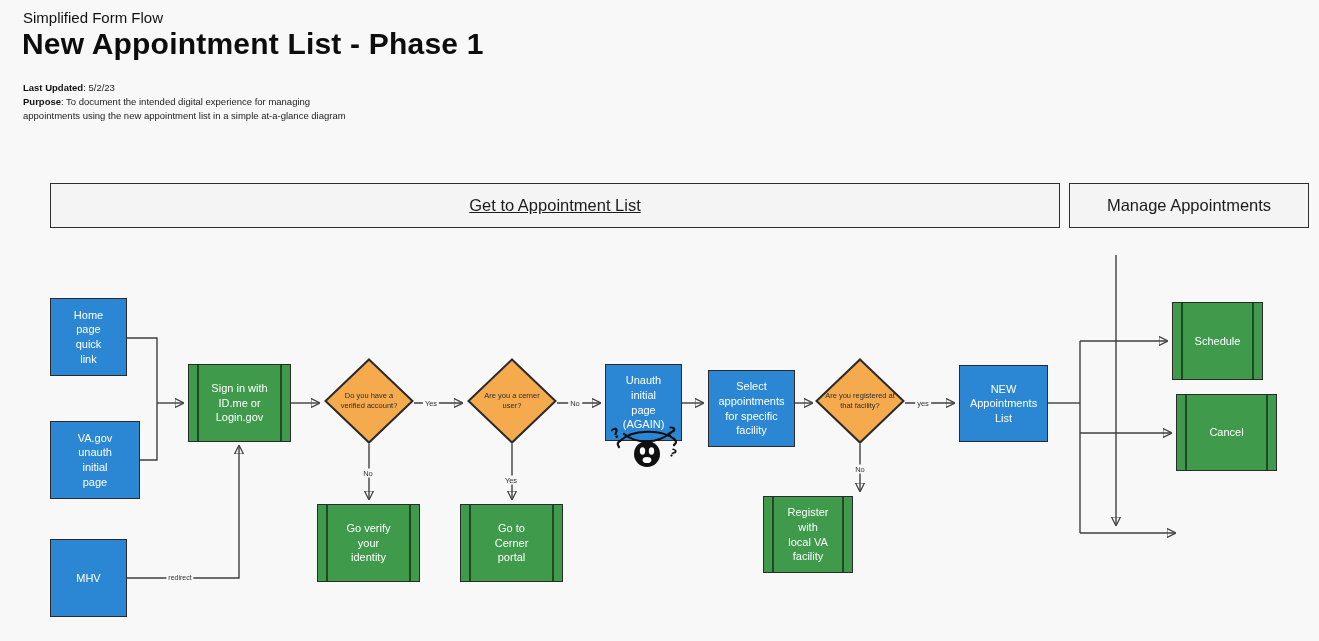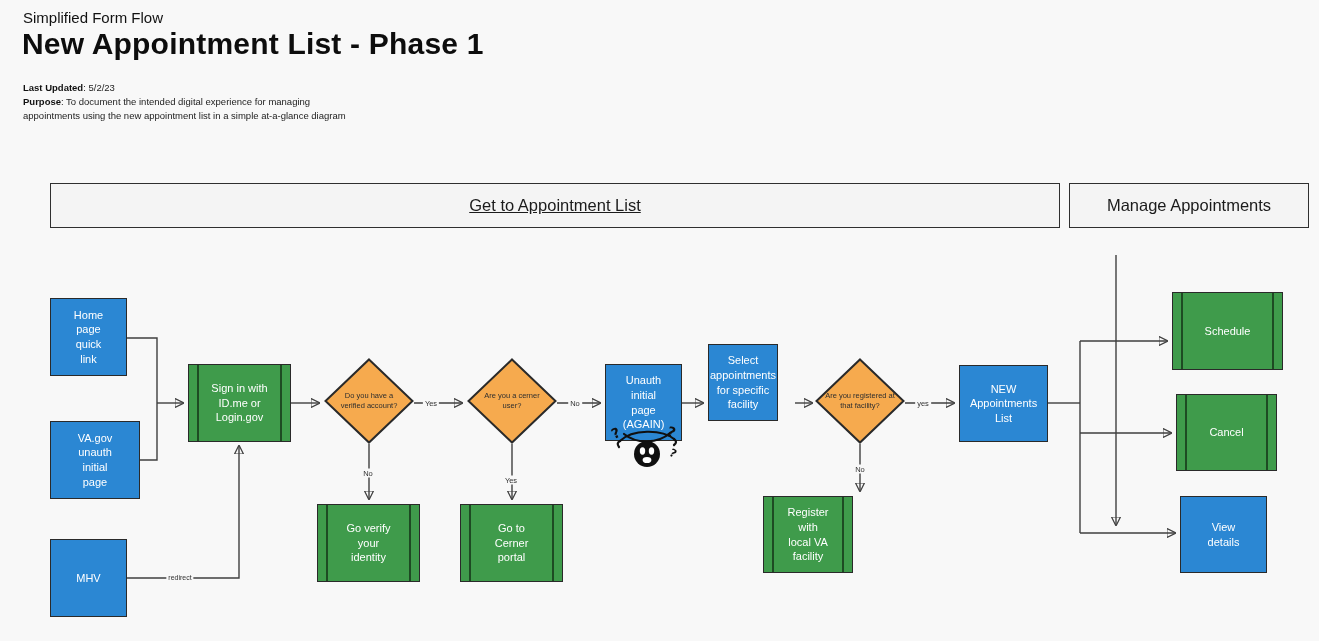--- a/index.html
+++ b/index.html
@@ -102,43 +102,40 @@
     </div>
   <div class="node blue" style="left:43px;top:421px;width:90px;height:78px">
       <span>VA.gov unauth initial page</span>
     </div>
   <div class="node blue" style="left:43px;top:539px;width:77px;height:78px">
       <span>MHV</span>
     </div>
   <div class="node blue" style="left:598px;top:364px;width:77px;height:77px">
       <span>Unauth initial page (AGAIN)</span>
     </div>
-  <div class="node blue" style="left:701px;top:344px;width:70px;height:77px">
+  <div class="node blue" style="left:701px;top:370px;width:87px;height:77px">
       <span>Select appointments for specific facility</span>
     </div>
   <div class="node blue" style="left:952px;top:365px;width:89px;height:77px">
       <span>NEW Appointments List</span>
-    </div>
-  <div class="node blue" style="left:1173px;top:496px;width:87px;height:77px">
-      <span>View details</span>
     </div>
 
   <div class="node green subprocess" style="left:181px;top:364px;width:103px;height:78px">
       <span>Sign in with ID.me or Login.gov</span>
     </div>
   <div class="node green subprocess" style="left:310px;top:504px;width:103px;height:78px">
       <span>Go verify your identity</span>
     </div>
   <div class="node green subprocess" style="left:453px;top:504px;width:103px;height:78px">
       <span>Go to Cerner portal</span>
     </div>
   <div class="node green subprocess" style="left:756px;top:496px;width:90px;height:77px">
       <span>Register with local VA facility</span>
     </div>
-  <div class="node green subprocess" style="left:1165px;top:292px;width:111px;height:78px">
+  <div class="node green subprocess" style="left:1165px;top:302px;width:91px;height:78px">
       <span>Schedule</span>
     </div>
   <div class="node green subprocess" style="left:1169px;top:394px;width:101px;height:77px">
       <span>Cancel</span>
     </div>
 
   <div class="diamond" style="left:317px;top:358px;width:90px;height:86px">
     <svg width="90" height="86" viewBox="0 0 90 86">
         <polygon points="45,1.5 88.5,43 45,84.5 1.5,43" fill="#f6aa4e" stroke="#2a2a2a" stroke-width="2"></polygon>
       </svg>

